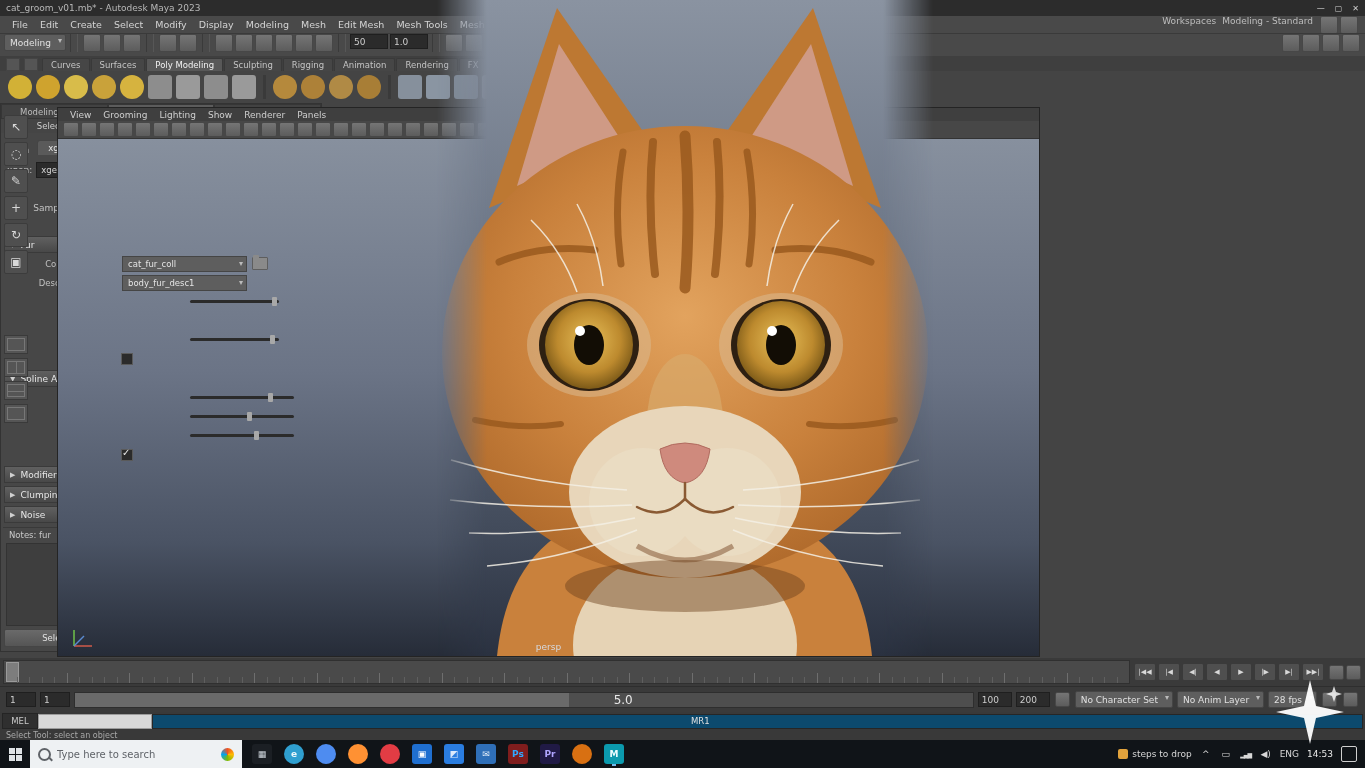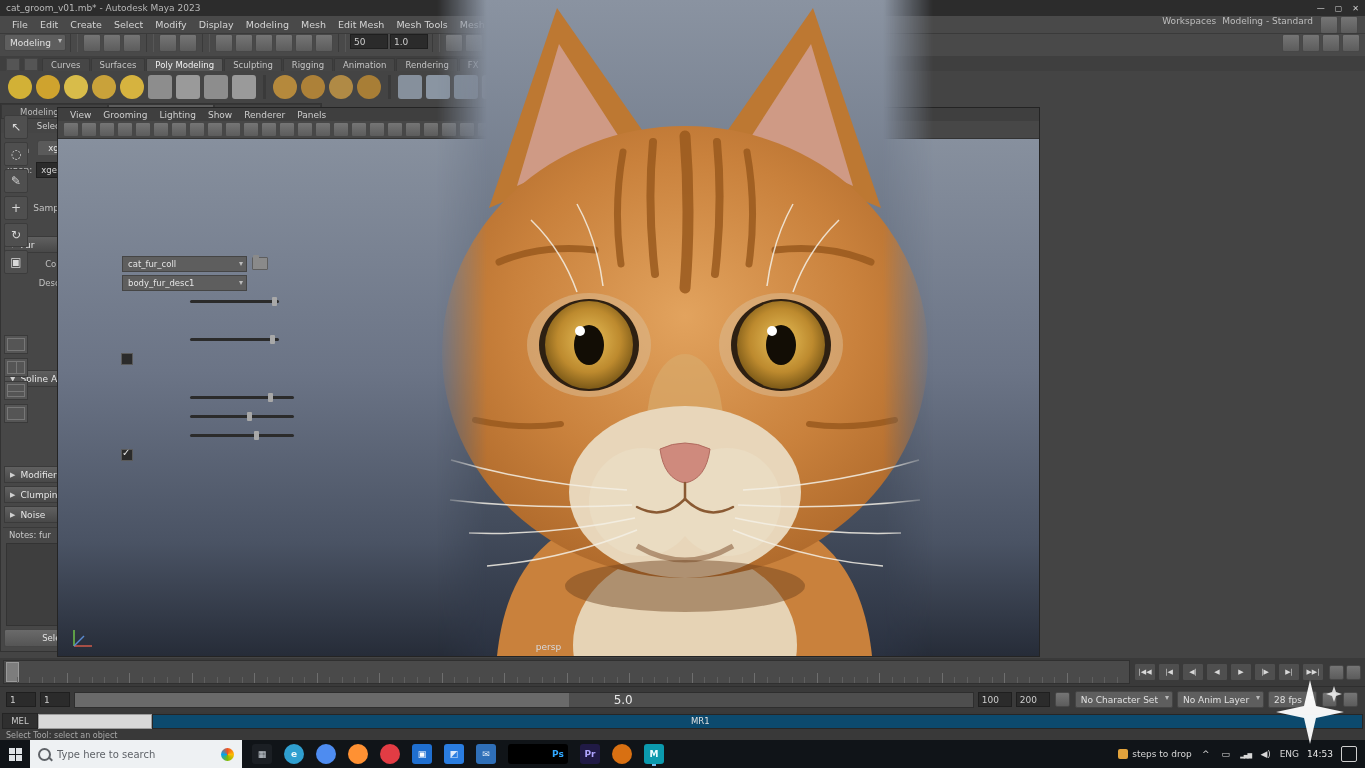--- a/index.html
+++ b/index.html
@@ -767,21 +767,21 @@
     </span>
     <span class="apps">
         <span style="background: rgb(27, 31, 36); color: rgb(207, 214, 221);">▦</span>
         <span class="circle" style="background: rgb(47, 159, 208); color: rgb(234, 246, 251);">e</span>
         <span class="circle" style="background: rgb(78, 140, 240);"></span>
         <span class="circle" style="background: rgb(255, 145, 51);"></span>
         <span class="circle" style="background: rgb(226, 60, 68);"></span>
         <span style="background: rgb(31, 111, 208); color: rgb(255, 255, 255);">▣</span>
         <span style="background: rgb(42, 125, 224); color: rgb(220, 233, 251);">◩</span>
         <span style="background: rgb(47, 111, 184); color: rgb(234, 242, 251);">✉</span>
-        <span style="background: #000000; color: rgb(49, 168, 255); padding-left: 40px;">Ps</span>
+        <span style="background: #7f1d1d; color: rgb(49, 168, 255);">Ps</span>
         <span style="background: rgb(32, 26, 69); color: rgb(176, 166, 255);">Pr</span>
         <span class="circle" style="background: rgb(216, 112, 18);"></span>
         <span class="active" style="background: rgb(11, 154, 174); color: rgb(234, 252, 255);">M</span>
       </span>
     <span class="tray">
       <span class="tray-msg">
         <span class="dot"></span>
         <span>steps to drop</span>
       </span>
       <span class="tic">^</span>

